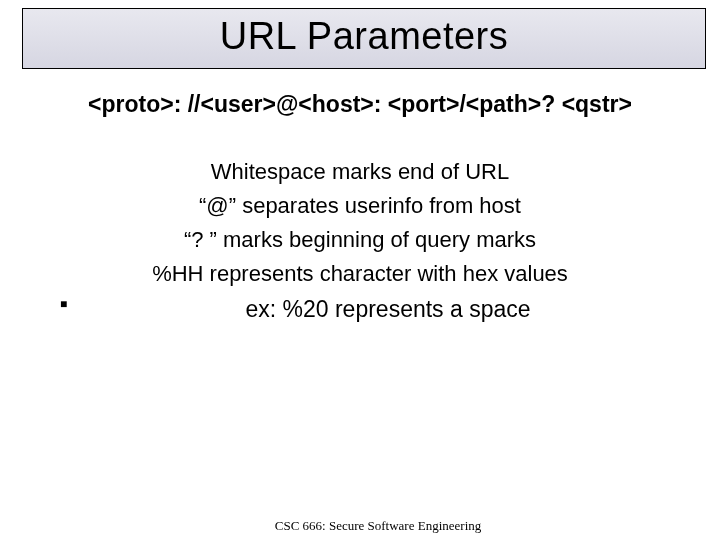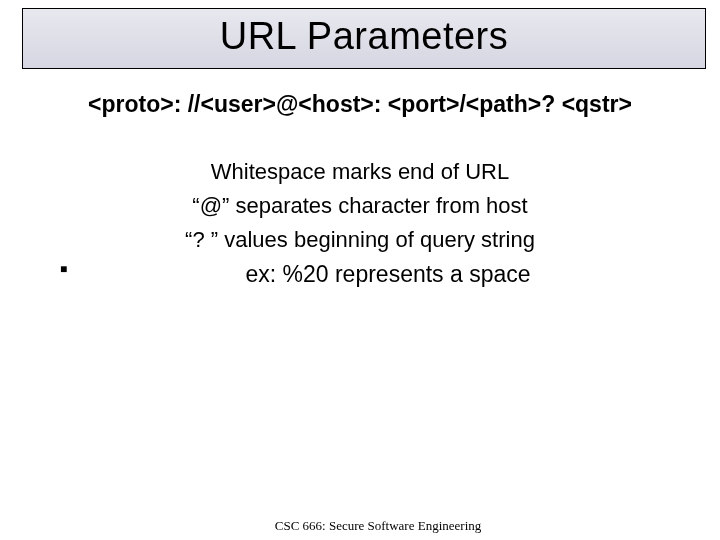--- a/index.html
+++ b/index.html
@@ -85,22 +85,23 @@
   <div class="title-box">
     <h1>URL Parameters</h1>
   </div>
 
   <div class="content">
 
     <div class="syntax-line">&lt;proto&gt;: //&lt;user&gt;@&lt;host&gt;: &lt;port&gt;/&lt;path&gt;? &lt;qstr&gt;</div>
 
     <div class="body-lines">
       <p>Whitespace marks end of URL</p>
-      <p>“@” separates character from host</p>
-      <p>“? ” values beginning of query string</p>
+      <p>“@” separates userinfo from host</p>
+      <p>“? ” marks beginning of query marks</p>
+      <p>%HH represents character with hex values</p>
     </div>
 
     <div class="sub-list">
       <div class="sub-item">ex: %20 represents a space</div>
     </div>
 
   </div>
 
   <div class="footer">CSC 666: Secure Software Engineering</div>
 

